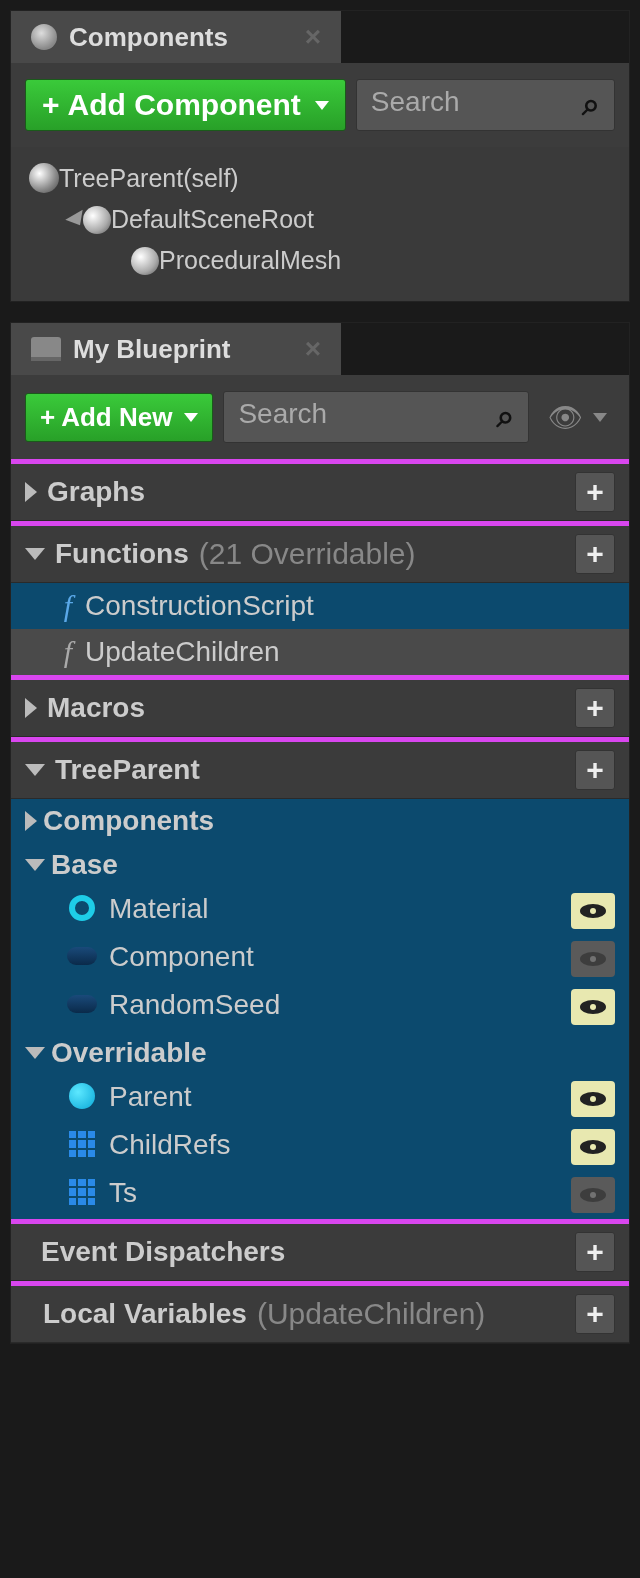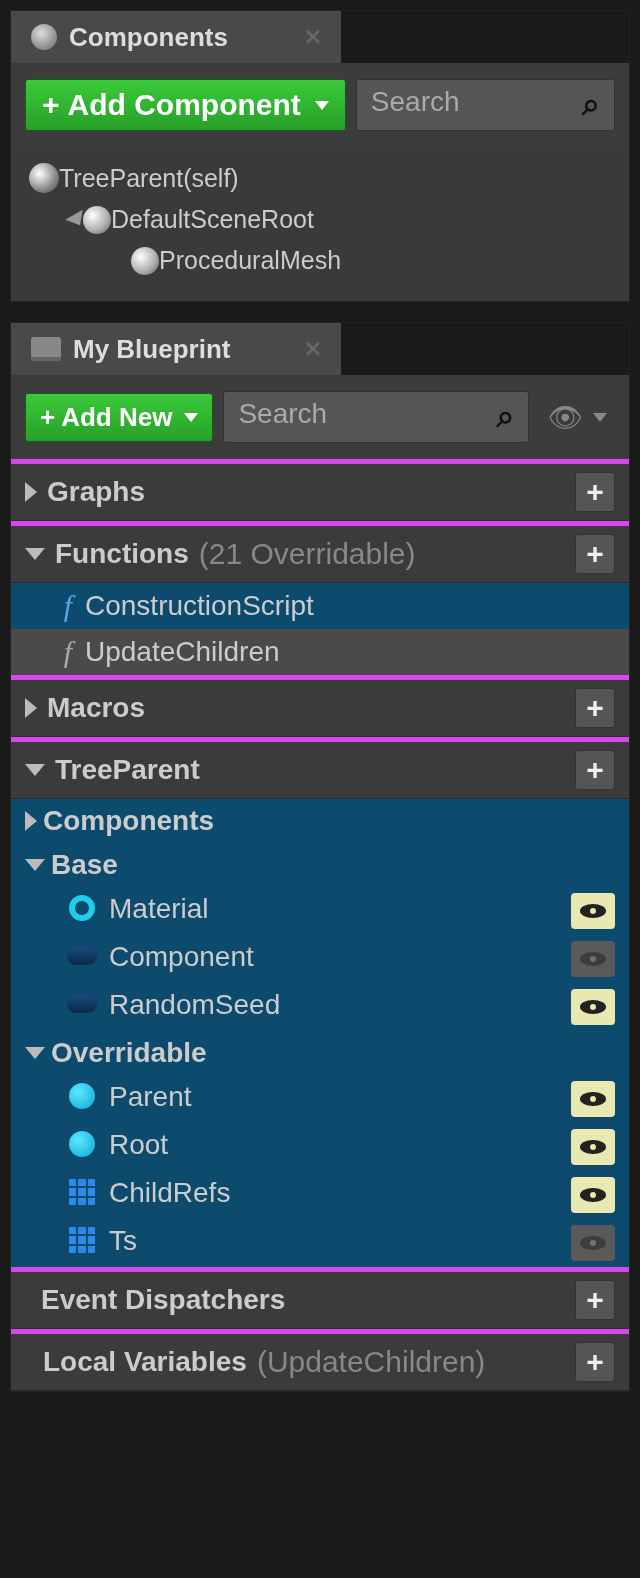--- a/index.html
+++ b/index.html
@@ -411,29 +411,20 @@
     <span class="var-icon">
         <span class="pill-cyan"></span>
       </span>
     <span>Parent</span>
     <div class="eye-btn on">
         <span class="eye-shape"></span>
       </div>
   </div>
   <div class="var-row">
     <span class="var-icon">
-        <span class="pill-cyan"></span>
-      </span>
-    <span>Root</span>
-    <div class="eye-btn on">
-        <span class="eye-shape"></span>
-      </div>
-  </div>
-  <div class="var-row">
-    <span class="var-icon">
         <span class="grid-icon">
           <span></span>
           <span></span>
           <span></span>
           <span></span>
           <span></span>
           <span></span>
           <span></span>
           <span></span>
           <span></span>

